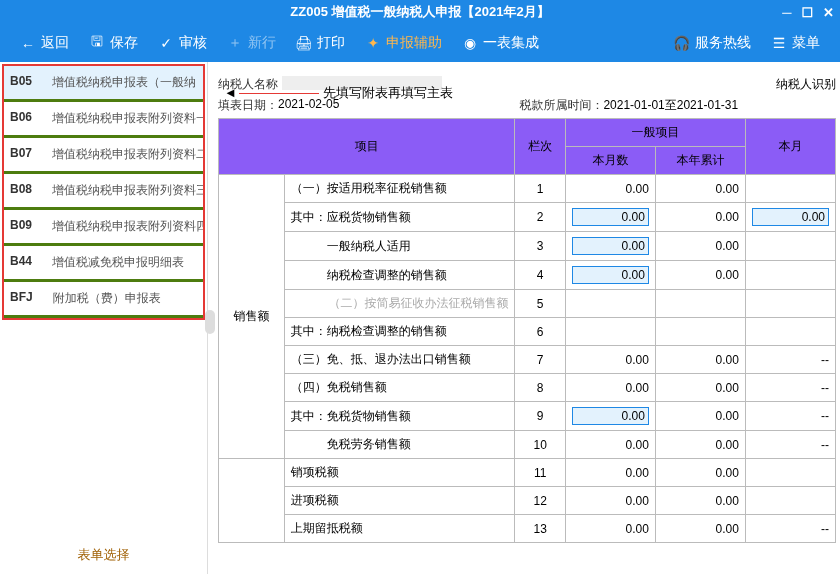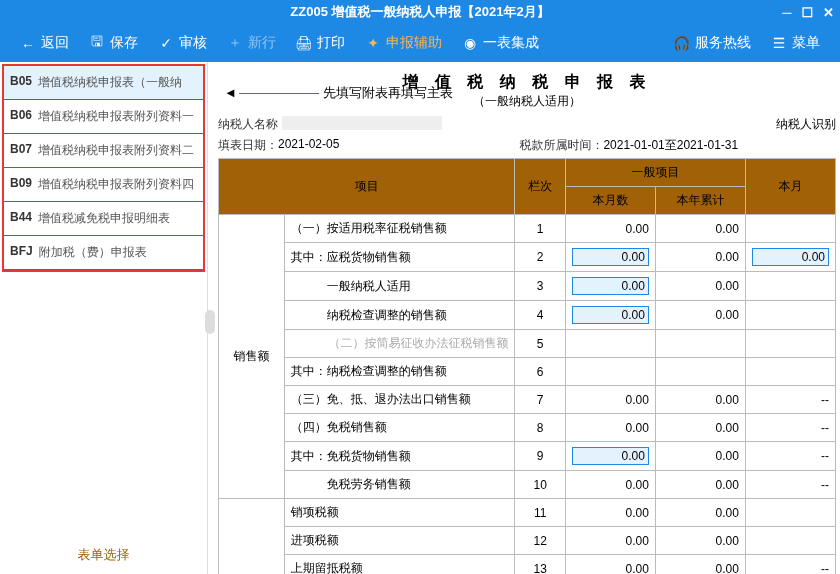--- a/index.html
+++ b/index.html
@@ -10,40 +10,40 @@
 .window-controls span { cursor: pointer; font-size: 13px; }
 .toolbar { background: #1e88e5; color: #fff; height: 38px; display: flex; align-items: center; padding: 0 10px; }
 .tb-item { display: flex; align-items: center; gap: 5px; padding: 0 10px; cursor: pointer; font-size: 14px; }
 .tb-item.orange { color: #ffb74d; }
 .tb-item.dim { color: rgba(255,255,255,0.5); }
 .tb-spacer { flex: 1; }
 .icon { width: 16px; height: 16px; display: inline-flex; align-items: center; justify-content: center; }
 .main { display: flex; height: calc(574px - 62px); }
 .sidebar { width: 208px; border-right: 1px solid #ddd; display: flex; flex-direction: column; position: relative; }
 .sidebar-list { border: 2px solid #e53935; margin: 2px; }
-.side-item { display: flex; padding: 8px 6px; border-bottom: 1px solid #4d7c0f; cursor: pointer; font-size: 12px; white-space: nowrap; overflow: hidden; }
+.side-item { display: flex; padding: 8px 6px; border-bottom: 3px solid #4d7c0f; cursor: pointer; font-size: 12px; white-space: nowrap; overflow: hidden; gap: 14px; }
 .side-item.active { background: #e3f2fd; }
 .side-code { font-weight: bold; color: #333; margin-right: 6px; }
 .side-label { color: #555; }
 .sidebar-footer { margin-top: auto; text-align: center; padding: 10px; color: #a16207; font-size: 13px; }
 .content { flex: 1; overflow: auto; padding: 10px 4px 10px 10px; position: relative; }
 .arrow-note { color: #000000; font-size: 13px; position: absolute; left: 16px; top: 22px; white-space: nowrap; }
 .arrow-note::before { content: "◄"; margin-right: 2px; }
 .arrow-line { display: inline-block; width: 80px; height: 1px; background: #e53935; vertical-align: middle; margin-right: 4px; }
 .form-header { text-align: center; margin-bottom: 6px; }
 .form-title { font-size: 16px; font-weight: bold; letter-spacing: 6px; }
 .form-subtitle { font-size: 12px; }
 .meta-row { display: flex; font-size: 12px; margin: 4px 0; }
 .meta-label { color: #333; }
 .meta-value { margin-left: 4px; min-width: 140px; }
 .meta-gap { width: 180px; }
 .meta-right { margin-left: auto; }
 table { border-collapse: collapse; width: 100%; font-size: 12px; table-layout: fixed; }
 th, td { border: 1px solid #bbb; padding: 5px 6px; text-align: center; }
-th { background: #a16207; font-weight: normal; }
+th { background: #8b5cf6; font-weight: normal; }
 td.left { text-align: left; }
 td.right { text-align: right; }
 td.gray { color: #aaa; text-align: right; }
 .inp { border: 1px solid #1e88e5; background: #e3f2fd; width: 100%; text-align: right; padding: 1px 3px; font-size: 12px; }
 .col-cat { width: 60px; }
 .col-item { width: 210px; }
 .col-no { width: 46px; }
 .col-v { width: 82px; }
 .scroll-handle { position: absolute; left: 205px; top: 310px; width: 10px; height: 24px; background: #ddd; border-radius: 5px; }
 </style>
@@ -108,42 +108,42 @@
         </div>
         <div class="side-item">
           <span class="side-code">B06</span>
           <span class="side-label">增值税纳税申报表附列资料一</span>
         </div>
         <div class="side-item">
           <span class="side-code">B07</span>
           <span class="side-label">增值税纳税申报表附列资料二</span>
         </div>
         <div class="side-item">
+          <span class="side-code">B08</span>
+          <span class="side-label">增值税纳税申报表附列资料三</span>
+        </div>
+        <div class="side-item">
           <span class="side-code">B09</span>
           <span class="side-label">增值税纳税申报表附列资料四</span>
         </div>
         <div class="side-item">
           <span class="side-code">B44</span>
           <span class="side-label">增值税减免税申报明细表</span>
         </div>
         <div class="side-item">
           <span class="side-code">BFJ</span>
           <span class="side-label">附加税（费）申报表</span>
         </div>
       </div>
     <div class="sidebar-footer">表单选择</div>
   </div>
   <div class="scroll-handle"></div>
 
   <div class="content">
     <div class="arrow-note"><span class="arrow-line"></span><span>先填写附表再填写主表</span></div>
-    <div class="form-header">
-      <div class="form-title">增 值 税 纳 税 申 报 表</div>
-      <div class="form-subtitle">（一般纳税人适用）</div>
-    </div>
     <div class="meta-row">
       <span class="meta-label">纳税人名称</span>
       <span class="meta-value" style="background:#eee;width:160px;height:14px;display:inline-block"></span>
       <span class="meta-right">纳税人识别</span>
     </div>
     <div class="meta-row">
       <span class="meta-label">填表日期：</span>
       <span>2021-02-05</span>
       <span class="meta-gap"></span>
       <span class="meta-label">税款所属时间：</span>

